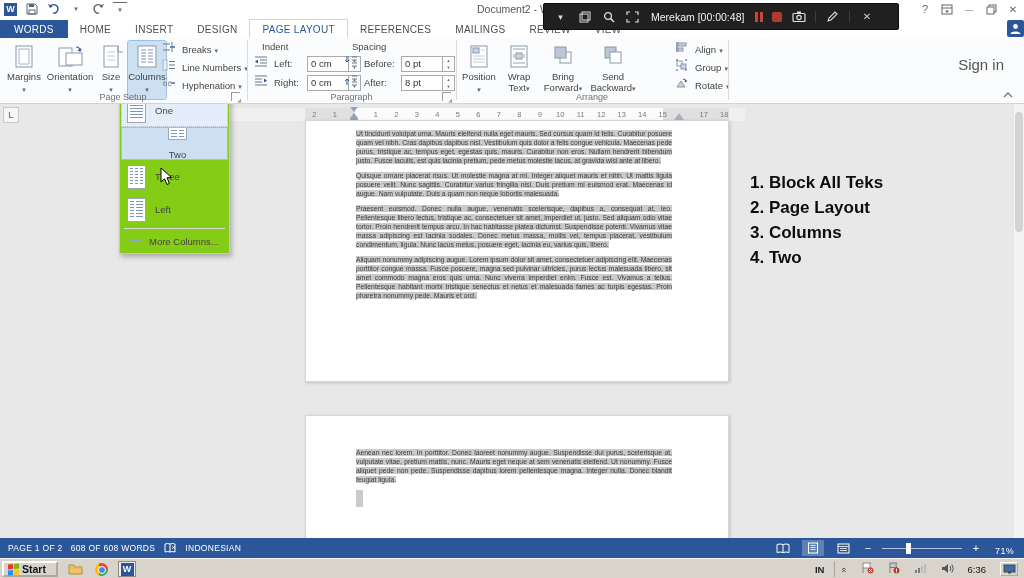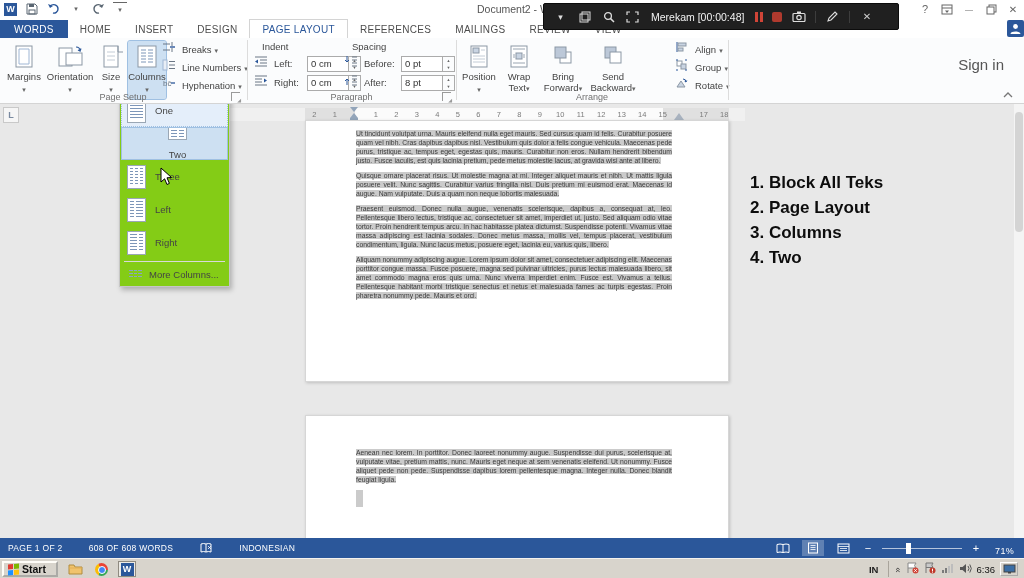--- a/index.html
+++ b/index.html
@@ -111,21 +111,21 @@
   .tcol { flex:1; background:repeating-linear-gradient(to bottom,#7d96b8 0 1px,transparent 1px 3px); }
   .tcol.narrow { flex:0 0 28%; }
   .csep { height:1px; background:#d9d9d9; margin:2px 3px; }
   .cmore { height:21px; display:flex; align-items:center; gap:7px; padding-left:8px; font-size:9.5px; color:#444; }
   .micon { width:13px; height:9px; display:flex; gap:1px; }
   .micon i { flex:1; background:repeating-linear-gradient(to bottom,#8aa4c4 0 1px,transparent 1px 3px); }
   .cursor { position:absolute; left:160px; top:63px; z-index:45; }
 
   
   .statusbar { position:absolute; left:0; top:538px; width:1024px; height:20px; background:#2b579a; color:#fff; display:flex; align-items:center; font-size:8.5px; letter-spacing:.3px; z-index:30; }
-  .sb-left { display:flex; align-items:center; padding-left:8px; gap:26px; }
+  .sb-left { display:flex; align-items:center; padding-left:8px; gap:8px; }
   .sb-right { position:absolute; right:10px; display:flex; align-items:flex-end; gap:8px; }
   .viewbtn { width:22px; height:16px; display:flex; align-items:center; justify-content:center; }
   .viewbtn.active { background:rgba(255,255,255,.25); }
   .zminus::after { content:"−"; font-size:11px; }
   .zplus::after { content:"+"; font-size:11px; }
   .ztrack { position:relative; width:80px; height:16px; }
   .ztrack .line { position:absolute; left:0; right:0; top:8px; height:1px; background:rgba(255,255,255,.65); }
   .ztrack .zthumb { position:absolute; left:24px; top:3px; width:5px; height:11px; background:#fff; }
   .zpct { font-size:9px; width:24px; text-align:right; }
 
@@ -136,21 +136,21 @@
   .startflag i { display:block; }
   .sf1{background:#e03c31;} .sf2{background:#7db700;} .sf3{background:#1e90ff;} .sf4{background:#ffc20e;}
   .startlabel { font-weight:bold; font-size:10.5px; color:#111; }
   .ql { position:absolute; left:66px; top:2px; display:flex; gap:8px; align-items:center; height:16px; }
   .qlbtn { width:18px; height:16px; display:flex; align-items:center; justify-content:center; }
   .qlbtn.pressed { border:1px solid #8f8a80; background:#eceae5; }
   .chrome { width:13px; height:13px; border-radius:50%; background:conic-gradient(from -30deg,#ea4335 0 120deg,#34a853 0 240deg,#fbbc05 0 360deg); position:relative; }
   .chrome::after { content:""; position:absolute; left:3.5px; top:3.5px; width:6px; height:6px; border-radius:50%; background:#4285f4; border:1px solid #fff; }
   .tray { position:absolute; right:2px; top:2px; height:16px; display:flex; align-items:center; gap:6px; }
   .lang { font-size:9.5px; font-weight:bold; color:#222; padding:0 4px; }
-  .traybox { height:16px; display:flex; align-items:center; gap:5px; border-left:1px solid #a9a49b; padding:0 4px 0 6px; }
+  .traybox { height:16px; display:flex; align-items:center; gap:14px; border-left:1px solid #a9a49b; padding:0 4px 0 6px; }
   .chev::after { content:"«"; transform:rotate(90deg); display:inline-block; font-size:9px; color:#333; }
   .time { font-size:9.5px; color:#111; }
   .deskbtn { width:18px; height:14px; display:flex; align-items:center; justify-content:center; border:1px outset #fff; background:#d8d4cc; }
 </style>
 </head>
 <body>
 
 <div class="app">
 
   <div class="titlebar">
@@ -590,27 +590,20 @@
           </span>
         <span class="clabel">Three</span>
       </div>
       <div class="citem">
         <span class="thumb">
             <span class="tcol narrow"></span>
             <span class="tcol"></span>
           </span>
         <span class="clabel">Left</span>
       </div>
-      <div class="citem">
-        <span class="thumb">
-            <span class="tcol"></span>
-            <span class="tcol narrow"></span>
-          </span>
-        <span class="clabel">Right</span>
-      </div>
       <div class="csep"></div>
       <div class="cmore">
         <span class="micon">
             <i></i>
             <i></i>
             <i></i>
           </span>
         <span>More Columns...</span>
       </div>
     </div>

